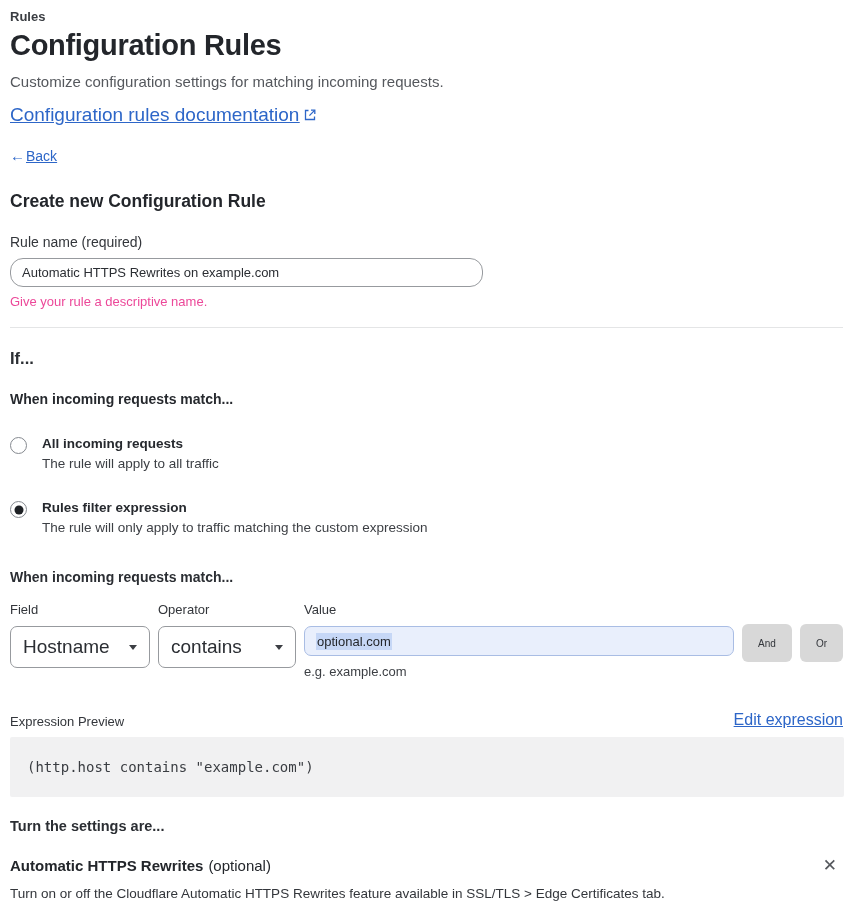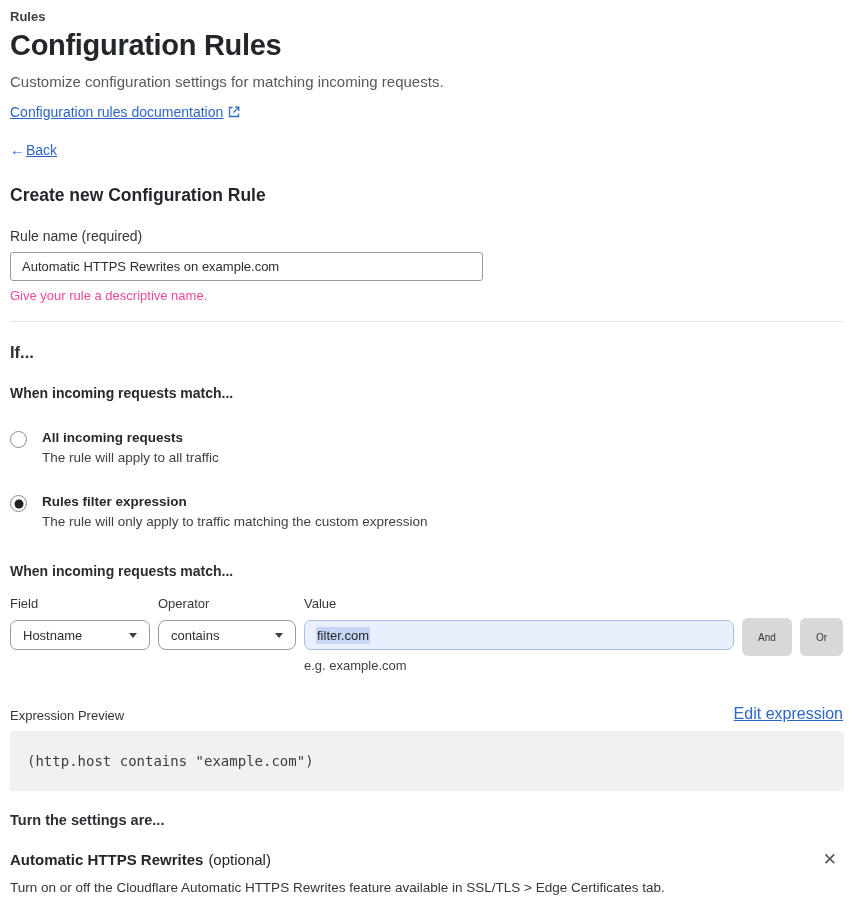--- a/index.html
+++ b/index.html
@@ -10,31 +10,31 @@
     color:#2b2e33;
     overflow:hidden;
   }
   .content { padding:9px 9px 0 10px; }
 
   
   .eyebrow { font-size:13px; font-weight:700; color:#3a3d42; }
   .page-title { font-size:29px; font-weight:600; color:#23262b; margin-top:5px; letter-spacing:-0.3px; }
   .subtitle { font-size:15px; color:#55585d; margin-top:11px; }
   a, .link { color:#2d66c8; text-decoration:underline; cursor:pointer; }
-  .doc-link-row { margin-top:14px; font-size:14px; display:flex; align-items:center; gap:5px;text-decoration:underline; }
+  .doc-link-row { margin-top:14px; font-size:19px; display:flex; align-items:center; gap:5px;text-decoration:underline; }
   .doc-link-row svg { display:block; }
   .back-row { margin-top:21px; font-size:14px; display:flex; align-items:center; }
   .back-arrow { color:#2d66c8; text-decoration:none; font-size:15px; margin-right:1px; }
 
   
   .section-h2 { font-size:17.5px; font-weight:700; color:#23262b; margin-top:27px; }
   .field-label { font-size:14px; color:#33363b; margin-top:22px; }
   .rule-name-input {
     margin-top:8px; width:473px; height:29px;
-    border:1px solid #979a9e; border-radius:3px;
+    border:1px solid #979a9e; border-radius:13px;
     padding:12px 11px; font-size:13px; color:#2b2e33;
     font-family:"Liberation Sans", sans-serif; background:#fff; outline:none; display:block;
   }
   .field-helper { font-size:13px; color:#ec4899; margin-top:7px; }
   .divider { border:none; border-top:1px solid #e4e5e6; margin-top:18px; width:833px; }
 
   
   .if-heading { font-size:16.5px; font-weight:700; margin-top:21px; }
   .match-heading { font-size:14px; font-weight:700; margin-top:23px; color:#26292e; }
   .radio-option { display:flex; gap:15px; margin-top:29px; cursor:pointer; }
@@ -47,26 +47,26 @@
     width:9px; height:9px; border-radius:50%; background:#1e2125;
   }
   .radio-texts .radio-label { font-size:13.5px; font-weight:700; color:#26292e; }
   .radio-texts .radio-desc { font-size:13.5px; color:#3c3f44; margin-top:5px; }
 
   
   .builder-heading { font-size:14px; font-weight:700; margin-top:34px; }
   .builder { display:flex; gap:8px; align-items:flex-start; margin-top:17px; width:833px; }
   .b-label { font-size:13px; color:#33363b; margin-bottom:9px; }
   .select {
-    height:30px; border:1px solid #979a9e; border-radius:7px; background:#fff;
+    height:42px; border:1px solid #979a9e; border-radius:7px; background:#fff;
     display:flex; align-items:center; justify-content:space-between;
-    padding:0 12px; font-size:13px; color:#2b2e33; cursor:pointer;
+    padding:0 12px; font-size:19px; color:#2b2e33; cursor:pointer;
   }
   .field-col .select { width:140px; }
-  .op-col .select { width:138px;border-radius:8px; }
+  .op-col .select { width:138px; }
   .caret {
     width:0; height:0; border-left:4px solid transparent; border-right:4px solid transparent;
     border-top:5px solid #3c3f44; flex:0 0 auto;
   }
   .value-col { width:430px; }
   .value-input {
     height:30px; width:430px; border:1px solid #a9bde4; border-radius:7px;
     background:#e9effc; display:flex; align-items:center; padding:0 11px;
     font-size:13px; color:#23262b; cursor:text;
   }
@@ -165,21 +165,21 @@
     <div class="b-col op-col">
       <div class="b-label">Operator</div>
       <div class="select">
         <span>contains</span>
         <span class="caret"></span>
       </div>
     </div>
     <div class="b-col value-col">
       <div class="b-label">Value</div>
       <div class="value-input">
-        <span class="selected-text">filter.com</span>
+        <span class="selected-text">optional.com</span>
       </div>
       <div class="b-helper">e.g. example.com</div>
     </div>
     <div class="b-actions">
       <button class="gray-btn">And</button>
       <button class="gray-btn">Or</button>
     </div>
   </div>
 
   <div class="preview-row">

